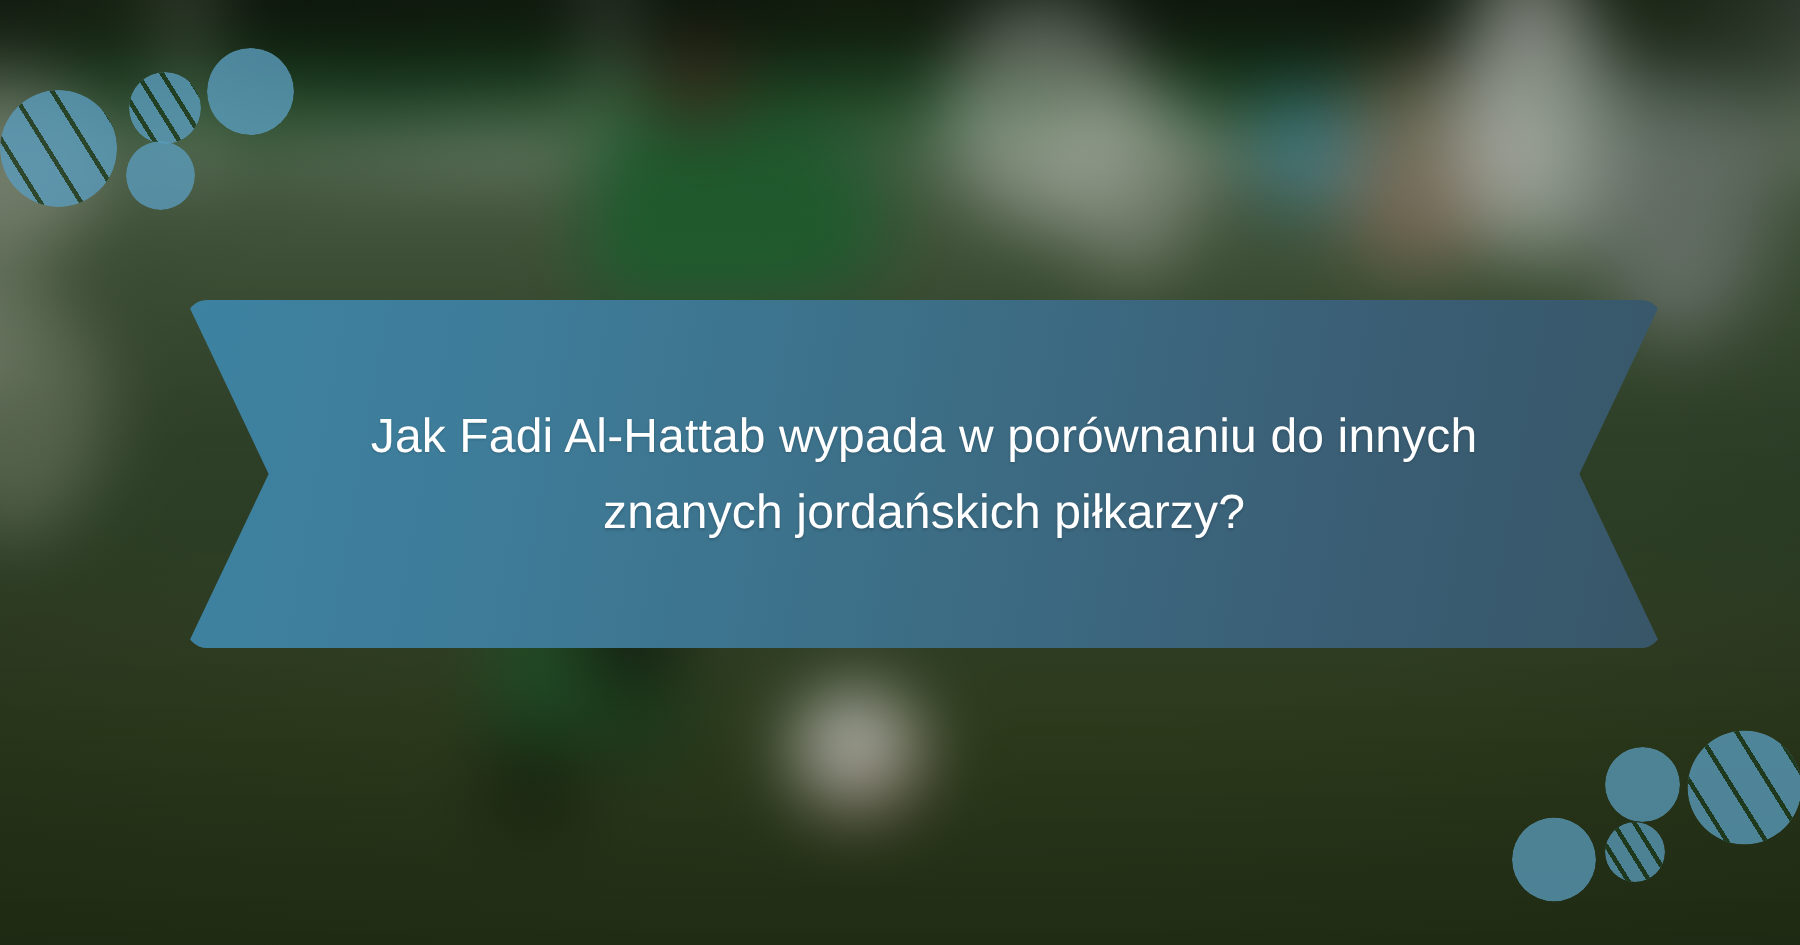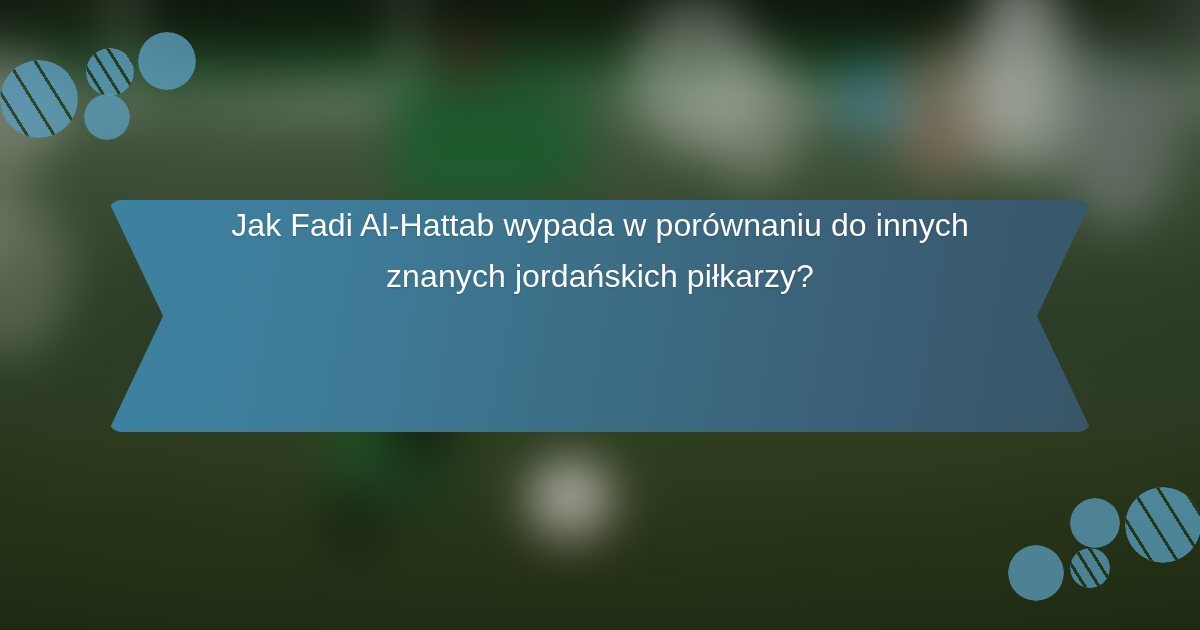--- a/index.html
+++ b/index.html
@@ -122,31 +122,31 @@
   .bubbles { position:absolute; }
   .bubbles.tl { left:0;  top:0; }
   .bubbles.br { right:0; bottom:0; }
   .bubble { position:absolute; border-radius:50%; overflow:hidden; }
   .bubble .fill { position:absolute; inset:0; border-radius:50%; }
   .bubble .stripes { position:absolute; inset:0; border-radius:50%; }
 
   
   #banner {
     position:absolute;
-    left:108px; top:200px;
+    left:124px; top:200px;
     width:984px; height:232px;
     -webkit-clip-path: polygon(
       0% 0%, 100% 0%,
       94.4% 50%, 100% 100%,
       0% 100%, 5.6% 50%);
     clip-path: polygon(
       0% 0%, 100% 0%,
       94.4% 50%, 100% 100%,
       0% 100%, 5.6% 50%);
-    display:flex; align-items:flex-start; justify-content:center;
+    display:flex; align-items:center; justify-content:center;
   }
   #banner-fill {
     position:absolute; inset:0;
     border-radius:14px;
     background:linear-gradient(100deg, #3d82a1 0%, #3e7c99 22%, #3c6d85 52%, #3a5f76 76%, #385668 100%);
   }
   #banner-text {
     position:relative;
     z-index:2;
     width:760px;

